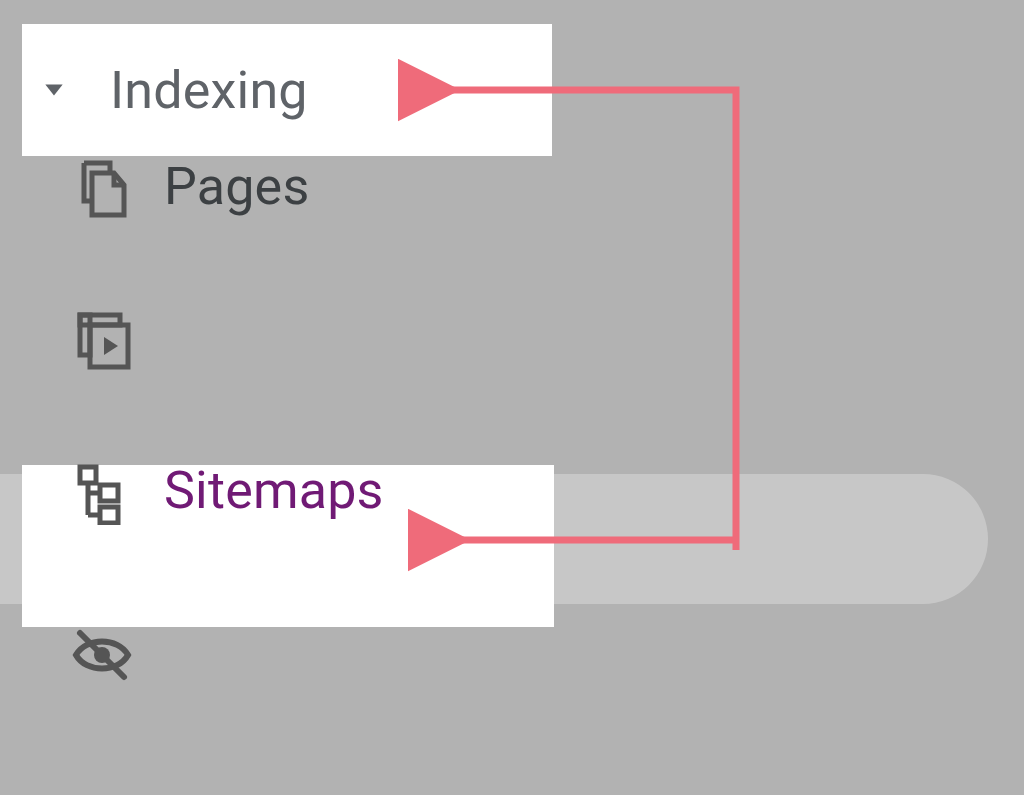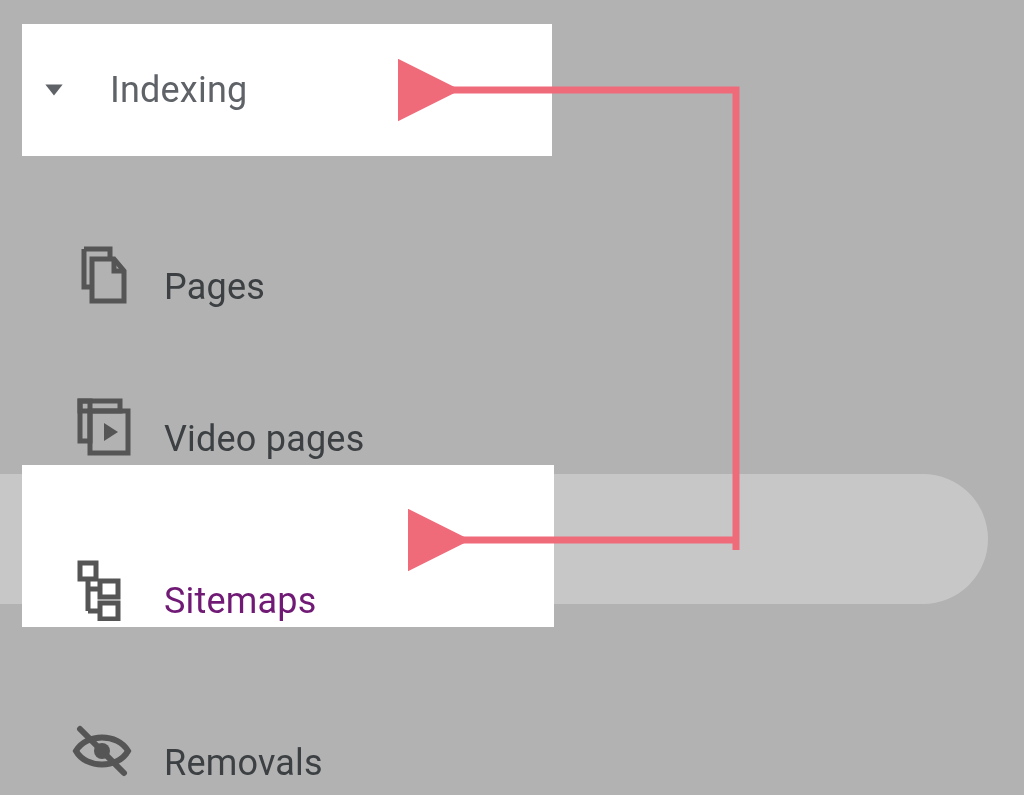--- a/index.html
+++ b/index.html
@@ -58,36 +58,36 @@
       justify-content: center;
     }
     .section-header .caret svg { width: 26px; height: 26px; }
     .section-header .caret svg polygon { fill: #5f6368; }
 
     .items { }
 
     .item {
       height: 152px;
       display: flex;
-      align-items: flex-end;
+      align-items: flex-start;
       cursor: pointer;
       color: #3c4043;
     }
     .item.last { height: 162px; }
 
     .item .icon-slot {
       width: 108px; flex: 0 0 108px;
       display: flex; align-items: center; justify-content: flex-start;
       padding-left: 70px;
     }
     
     .item .label,
     .section-header .label {
       padding-left: 56px;
-      font-size: 36px;
+      font-size: 52px;
       letter-spacing: 0.2px;
       color: #3c4043;
       white-space: nowrap;
     }
     .section-header .label { color: #5f6368; padding-left: 2px; }
     .item.selected .label { color: #701a75; }
 
     .item .icon {
       width: 66px; height: 66px;
       display: inline-flex; align-items: center; justify-content: center;
@@ -154,21 +154,20 @@
       <span class="icon-slot">
         <span class="icon icon-video">
           <svg viewBox="0 0 64 64">
             <rect class="back" x="10" y="6" width="40" height="10"></rect>
             <rect class="back" x="10" y="6" width="10" height="40"></rect>
             <rect x="20" y="16" width="38" height="42"></rect>
             <polygon class="play" points="34,28 34,46 48,37"></polygon>
           </svg>
         </span>
       </span>
-      <span class="label">Video pages</span>
     </div>
 
     <div class="item selected" style="height:162px">
       <span class="icon-slot">
         <span class="icon icon-tree">
           <svg viewBox="0 0 64 64">
             <rect x="10" y="6" width="16" height="16"></rect>
             <rect x="30" y="24" width="18" height="16"></rect>
             <rect x="30" y="46" width="18" height="16"></rect>
             <line x1="18" y1="22" x2="18" y2="54"></line>
@@ -183,21 +182,20 @@
     <div class="item last">
       <span class="icon-slot">
         <span class="icon icon-eye">
           <svg viewBox="0 0 64 64">
             <path d="M6 32 C16 14, 48 14, 58 32 C48 50, 16 50, 6 32 Z"></path>
             <circle cx="32" cy="32" r="8"></circle>
             <line class="slash" x1="10" y1="10" x2="54" y2="54"></line>
           </svg>
         </span>
       </span>
-      <span class="label">Removals</span>
     </div>
 
   </div>
 </nav>
 
 <svg class="arrow-overlay" viewBox="0 0 1024 795">
   <defs>
     <marker id="ah" viewBox="0 0 12 12" refX="2" refY="6" markerWidth="9" markerHeight="9" orient="auto">
       <path d="M12 0 L0 6 L12 12 Z" fill="#ef6b7a"></path>
     </marker>

